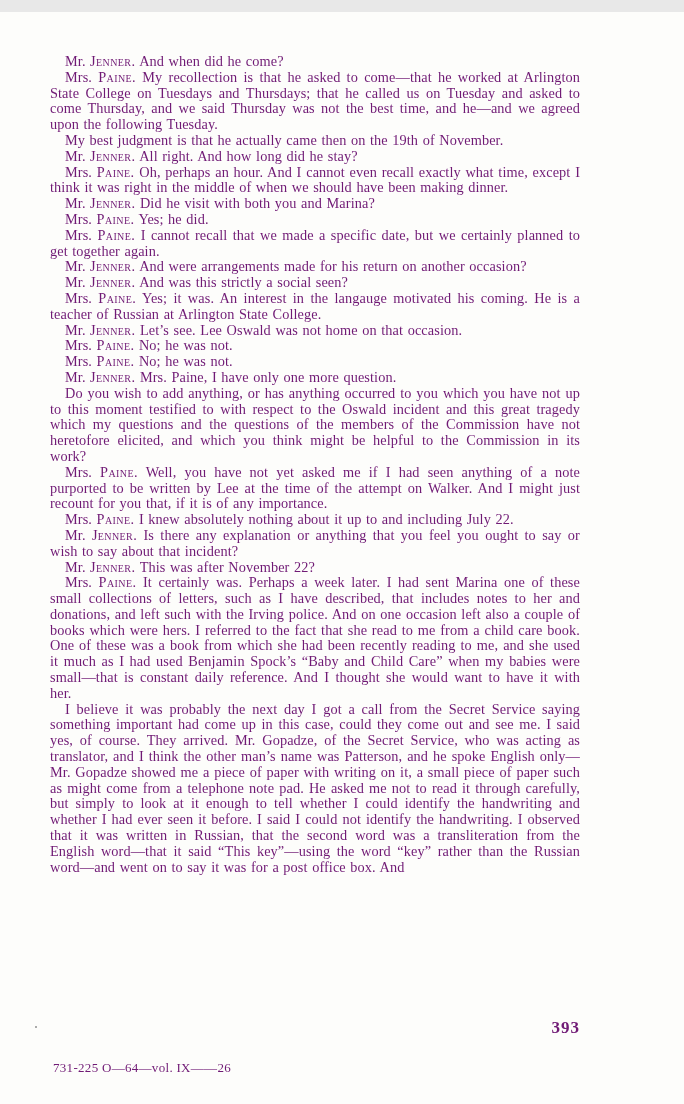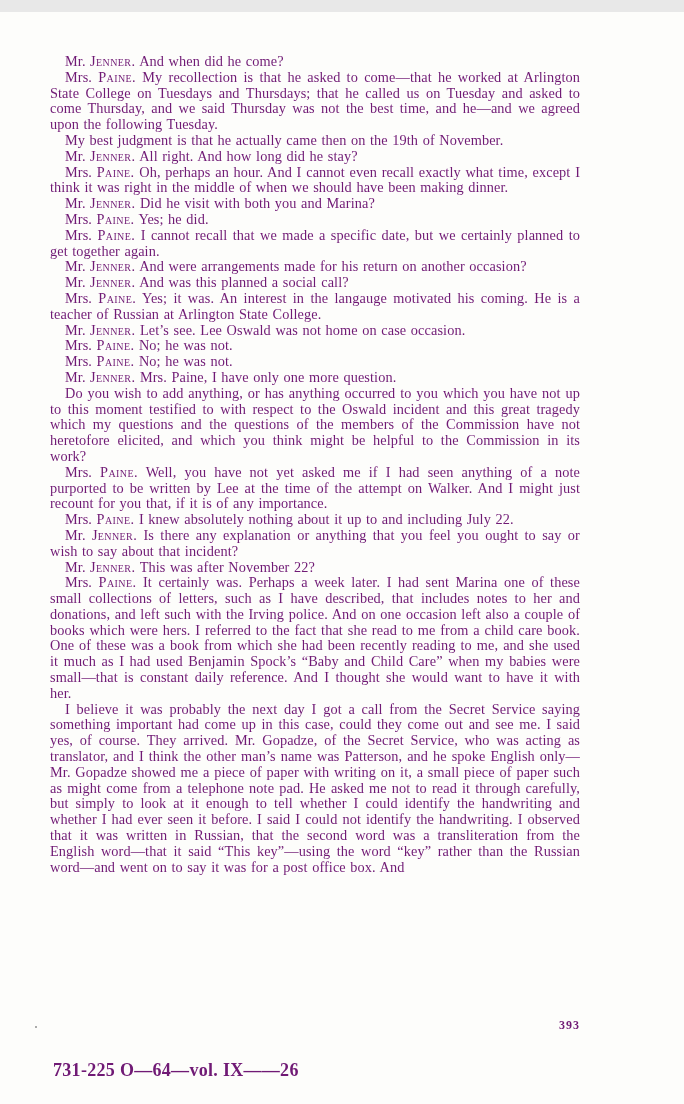--- a/index.html
+++ b/index.html
@@ -18,25 +18,25 @@
     font-size:14.3px;
     line-height:15.8px;
     text-align:justify;
     word-spacing:0.06em;
     letter-spacing:0.1px;
   }
   .para { margin:0; text-indent:15px; }
   .speaker-name { font-variant:small-caps; letter-spacing:0.4px; }
   .page-number {
     position:absolute; top:1006px; right:104px;
-    font-size:12px; font-weight:700; letter-spacing:1px;
+    font-size:17px; font-weight:700; letter-spacing:1px;
   }
   .footer-line {
     position:absolute; top:1048px; left:53px;
-    font-size:18px; font-weight:700; letter-spacing:0.3px;
+    font-size:13px; font-weight:400; letter-spacing:0.3px;
   }
   .artifact-dot {
     position:absolute; left:35px; top:1014px;
     width:2px; height:2px; background:#8f8f8f; border-radius:50%;
   }
 </style>
 </head>
 <body>
 
 <div class="page">
@@ -44,23 +44,23 @@
   <div class="text-block">
     <p class="para"><span class="speaker-prefix">Mr.</span> <span class="speaker-name">Jenner.</span> <span class="para-text">And when did he come?</span></p>
     <p class="para"><span class="speaker-prefix">Mrs.</span> <span class="speaker-name">Paine.</span> <span class="para-text">My recollection is that he asked to come—that he worked at Arlington State College on Tuesdays and Thursdays; that he called us on Tuesday and asked to come Thursday, and we said Thursday was not the best time, and he—and we agreed upon the following Tuesday.</span></p>
     <p class="para"><span class="speaker-prefix"></span> <span class="speaker-name"></span> <span class="para-text">My best judgment is that he actually came then on the 19th of November.</span></p>
     <p class="para"><span class="speaker-prefix">Mr.</span> <span class="speaker-name">Jenner.</span> <span class="para-text">All right.  And how long did he stay?</span></p>
     <p class="para"><span class="speaker-prefix">Mrs.</span> <span class="speaker-name">Paine.</span> <span class="para-text">Oh, perhaps an hour.  And I cannot even recall exactly what time, except I think it was right in the middle of when we should have been making dinner.</span></p>
     <p class="para"><span class="speaker-prefix">Mr.</span> <span class="speaker-name">Jenner.</span> <span class="para-text">Did he visit with both you and Marina?</span></p>
     <p class="para"><span class="speaker-prefix">Mrs.</span> <span class="speaker-name">Paine.</span> <span class="para-text">Yes; he did.</span></p>
     <p class="para"><span class="speaker-prefix">Mrs.</span> <span class="speaker-name">Paine.</span> <span class="para-text">I cannot recall that we made a specific date, but we certainly planned to get together again.</span></p>
     <p class="para"><span class="speaker-prefix">Mr.</span> <span class="speaker-name">Jenner.</span> <span class="para-text">And were arrangements made for his return on another occasion?</span></p>
-    <p class="para"><span class="speaker-prefix">Mr.</span> <span class="speaker-name">Jenner.</span> <span class="para-text">And was this planned a social call?</span></p>
+    <p class="para"><span class="speaker-prefix">Mr.</span> <span class="speaker-name">Jenner.</span> <span class="para-text">And was this strictly a social seen?</span></p>
     <p class="para"><span class="speaker-prefix">Mrs.</span> <span class="speaker-name">Paine.</span> <span class="para-text">Yes; it was.  An interest in the langauge motivated his coming. He is a teacher of Russian at Arlington State College.</span></p>
-    <p class="para"><span class="speaker-prefix">Mr.</span> <span class="speaker-name">Jenner.</span> <span class="para-text">Let’s see.  Lee Oswald was not home on case occasion.</span></p>
+    <p class="para"><span class="speaker-prefix">Mr.</span> <span class="speaker-name">Jenner.</span> <span class="para-text">Let’s see.  Lee Oswald was not home on that occasion.</span></p>
     <p class="para"><span class="speaker-prefix">Mrs.</span> <span class="speaker-name">Paine.</span> <span class="para-text">No; he was not.</span></p>
     <p class="para"><span class="speaker-prefix">Mrs.</span> <span class="speaker-name">Paine.</span> <span class="para-text">No; he was not.</span></p>
     <p class="para"><span class="speaker-prefix">Mr.</span> <span class="speaker-name">Jenner.</span> <span class="para-text">Mrs. Paine, I have only one more question.</span></p>
     <p class="para"><span class="speaker-prefix"></span> <span class="speaker-name"></span> <span class="para-text">Do you wish to add anything, or has anything occurred to you which you have not up to this moment testified to with respect to the Oswald incident and this great tragedy which my questions and the questions of the members of the Commission have not heretofore elicited, and which you think might be helpful to the Commission in its work?</span></p>
     <p class="para"><span class="speaker-prefix">Mrs.</span> <span class="speaker-name">Paine.</span> <span class="para-text">Well, you have not yet asked me if I had seen anything of a note purported to be written by Lee at the time of the attempt on Walker.  And I might just recount for you that, if it is of any importance.</span></p>
     <p class="para"><span class="speaker-prefix">Mrs.</span> <span class="speaker-name">Paine.</span> <span class="para-text">I knew absolutely nothing about it up to and including July 22.</span></p>
     <p class="para"><span class="speaker-prefix">Mr.</span> <span class="speaker-name">Jenner.</span> <span class="para-text">Is there any explanation or anything that you feel you ought to say or wish to say about that incident?</span></p>
     <p class="para"><span class="speaker-prefix">Mr.</span> <span class="speaker-name">Jenner.</span> <span class="para-text">This was after November 22?</span></p>
     <p class="para"><span class="speaker-prefix">Mrs.</span> <span class="speaker-name">Paine.</span> <span class="para-text">It certainly was.  Perhaps a week later.  I had sent Marina one of these small collections of letters, such as I have described, that includes notes to her and donations, and left such with the Irving police.  And on one occasion left also a couple of books which were hers.  I referred to the fact that she read to me from a child care book.  One of these was a book from which she had been recently reading to me, and she used it much as I had used Benjamin Spock’s “Baby and Child Care” when my babies were small—that is constant daily reference.  And I thought she would want to have it with her.</span></p>
     <p class="para"><span class="speaker-prefix"></span> <span class="speaker-name"></span> <span class="para-text">I believe it was probably the next day I got a call from the Secret Service saying something important had come up in this case, could they come out and see me.  I said yes, of course.  They arrived.  Mr. Gopadze, of the Secret Service, who was acting as translator, and I think the other man’s name was Patterson, and he spoke English only—Mr. Gopadze showed me a piece of paper with writing on it, a small piece of paper such as might come from a telephone note pad.  He asked me not to read it through carefully, but simply to look at it enough to tell whether I could identify the handwriting and whether I had ever seen it before.  I said I could not identify the handwriting.  I observed that it was written in Russian, that the second word was a transliteration from the English word—that it said “This key”—using the word “key” rather than the Russian word—and went on to say it was for a post office box.  And</span></p>

